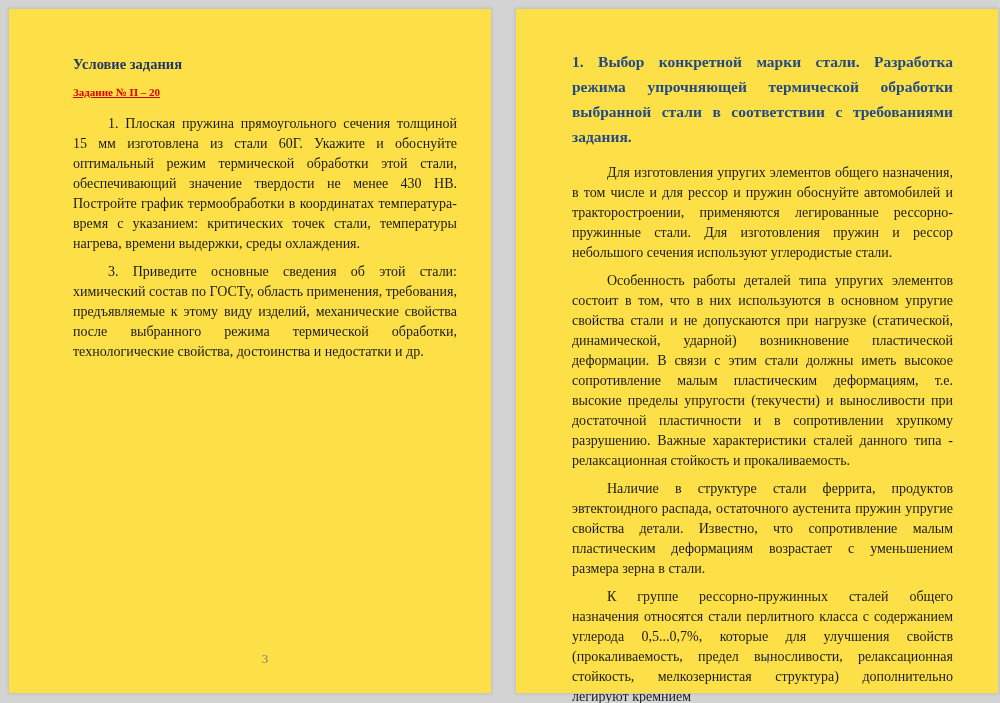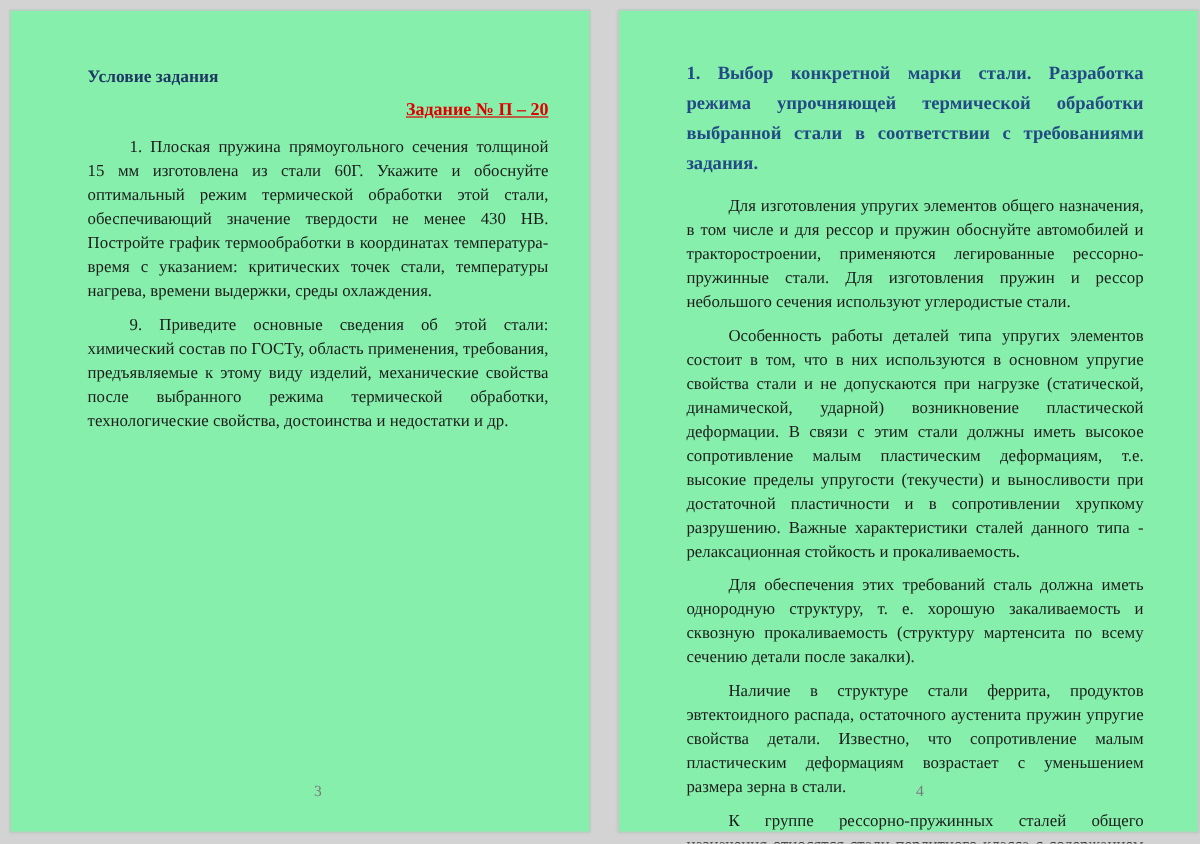--- a/index.html
+++ b/index.html
@@ -18,21 +18,21 @@
     gap: 23px;
     padding: 8px;
     box-sizing: border-box;
     width: 1000px;
     height: 703px;
   }
   .page {
     position: relative;
     width: 484px;
     height: 686px;
-    background: #86efac;
+    background: #fde047;
     border: 1px solid #c7c7c7;
     box-shadow: 0 0 3px rgba(0,0,0,0.10);
     box-sizing: border-box;
     flex: 0 0 auto;
   }
   .page-content {
     box-sizing: border-box;
     height: 100%;
   }
   .page-left .page-content  { padding: 45px 34px 0 64px; }
@@ -40,22 +40,22 @@
 
   .doc-title {
     margin: 0 0 8px 0;
     font-size: 14.5px;
     line-height: 20px;
     font-weight: bold;
     color: #1f3864;
   }
   .doc-subtitle {
     margin: 0 0 12px 0;
-    text-align: right;
-    font-size: 15px;
+    text-align: left;
+    font-size: 11px;
     line-height: 20px;
     font-weight: bold;
     text-decoration: underline;
     color: #e00000;
   }
   .section-heading {
     margin: 0 0 14px 0;
     font-size: 15.5px;
     line-height: 25px;
     font-weight: bold;
@@ -84,30 +84,29 @@
 </head>
 <body>
 
 <div class="spread">
 
   <div class="page page-left">
     <div class="page-content">
       <h1 class="doc-title">Условие задания</h1>
       <h2 class="doc-subtitle">Задание № П – 20</h2>
       <p class="para">1. Плоская пружина прямоугольного сечения толщиной 15 мм изготовлена из стали 60Г. Укажите и обоснуйте оптимальный режим термической обработки этой стали, обеспечивающий значение твердости не менее 430 НВ. Постройте график термообработки в координатах температура-время с указанием: критических точек стали, температуры нагрева, времени выдержки, среды охлаждения.</p>
-      <p class="para">9. Приведите основные сведения об этой стали: химический состав по ГОСТу, область применения, требования, предъявляемые к этому виду изделий, механические свойства после выбранного режима термической обработки, технологические свойства, достоинства и недостатки и др.</p>
+      <p class="para">3. Приведите основные сведения об этой стали: химический состав по ГОСТу, область применения, требования, предъявляемые к этому виду изделий, механические свойства после выбранного режима термической обработки, технологические свойства, достоинства и недостатки и др.</p>
     </div>
     <div class="page-number">3</div>
   </div>
 
   <div class="page page-right">
     <div class="page-content">
       <h1 class="section-heading">1. Выбор конкретной марки стали. Разработка режима упрочняющей термической обработки выбранной стали в соответствии с требованиями задания.</h1>
       <p class="para">Для изготовления упругих элементов общего назначения, в том числе и для рессор и пружин обоснуйте автомобилей и тракторостроении, применяются легированные рессорно-пружинные стали. Для изготовления пружин и рессор небольшого сечения используют углеродистые стали.</p>
       <p class="para">Особенность работы деталей типа упругих элементов состоит в том, что в них используются в основном упругие свойства стали и не допускаются при нагрузке (статической, динамической, ударной) возникновение пластической деформации. В связи с этим стали должны иметь высокое сопротивление малым пластическим деформациям, т.е. высокие пределы упругости (текучести) и выносливости при достаточной пластичности и в сопротивлении хрупкому разрушению. Важные характеристики сталей данного типа - релаксационная стойкость и прокаливаемость.</p>
-      <p class="para">Для обеспечения этих требований сталь должна иметь однородную структуру, т. е. хорошую закаливаемость и сквозную прокаливаемость (структуру мартенсита по всему сечению детали после закалки).</p>
       <p class="para">Наличие в структуре стали феррита, продуктов эвтектоидного распада, остаточного аустенита пружин упругие свойства детали. Известно, что сопротивление малым пластическим деформациям возрастает с уменьшением размера зерна в стали.</p>
       <p class="para">К группе рессорно-пружинных сталей общего назначения относятся стали перлитного класса с содержанием углерода 0,5...0,7%, которые для улучшения свойств (прокаливаемость, предел выносливости, релаксационная стойкость, мелкозернистая структура) дополнительно легируют кремнием</p>
     </div>
     <div class="page-number">4</div>
   </div>
 
 </div>
 
 </body></html>

